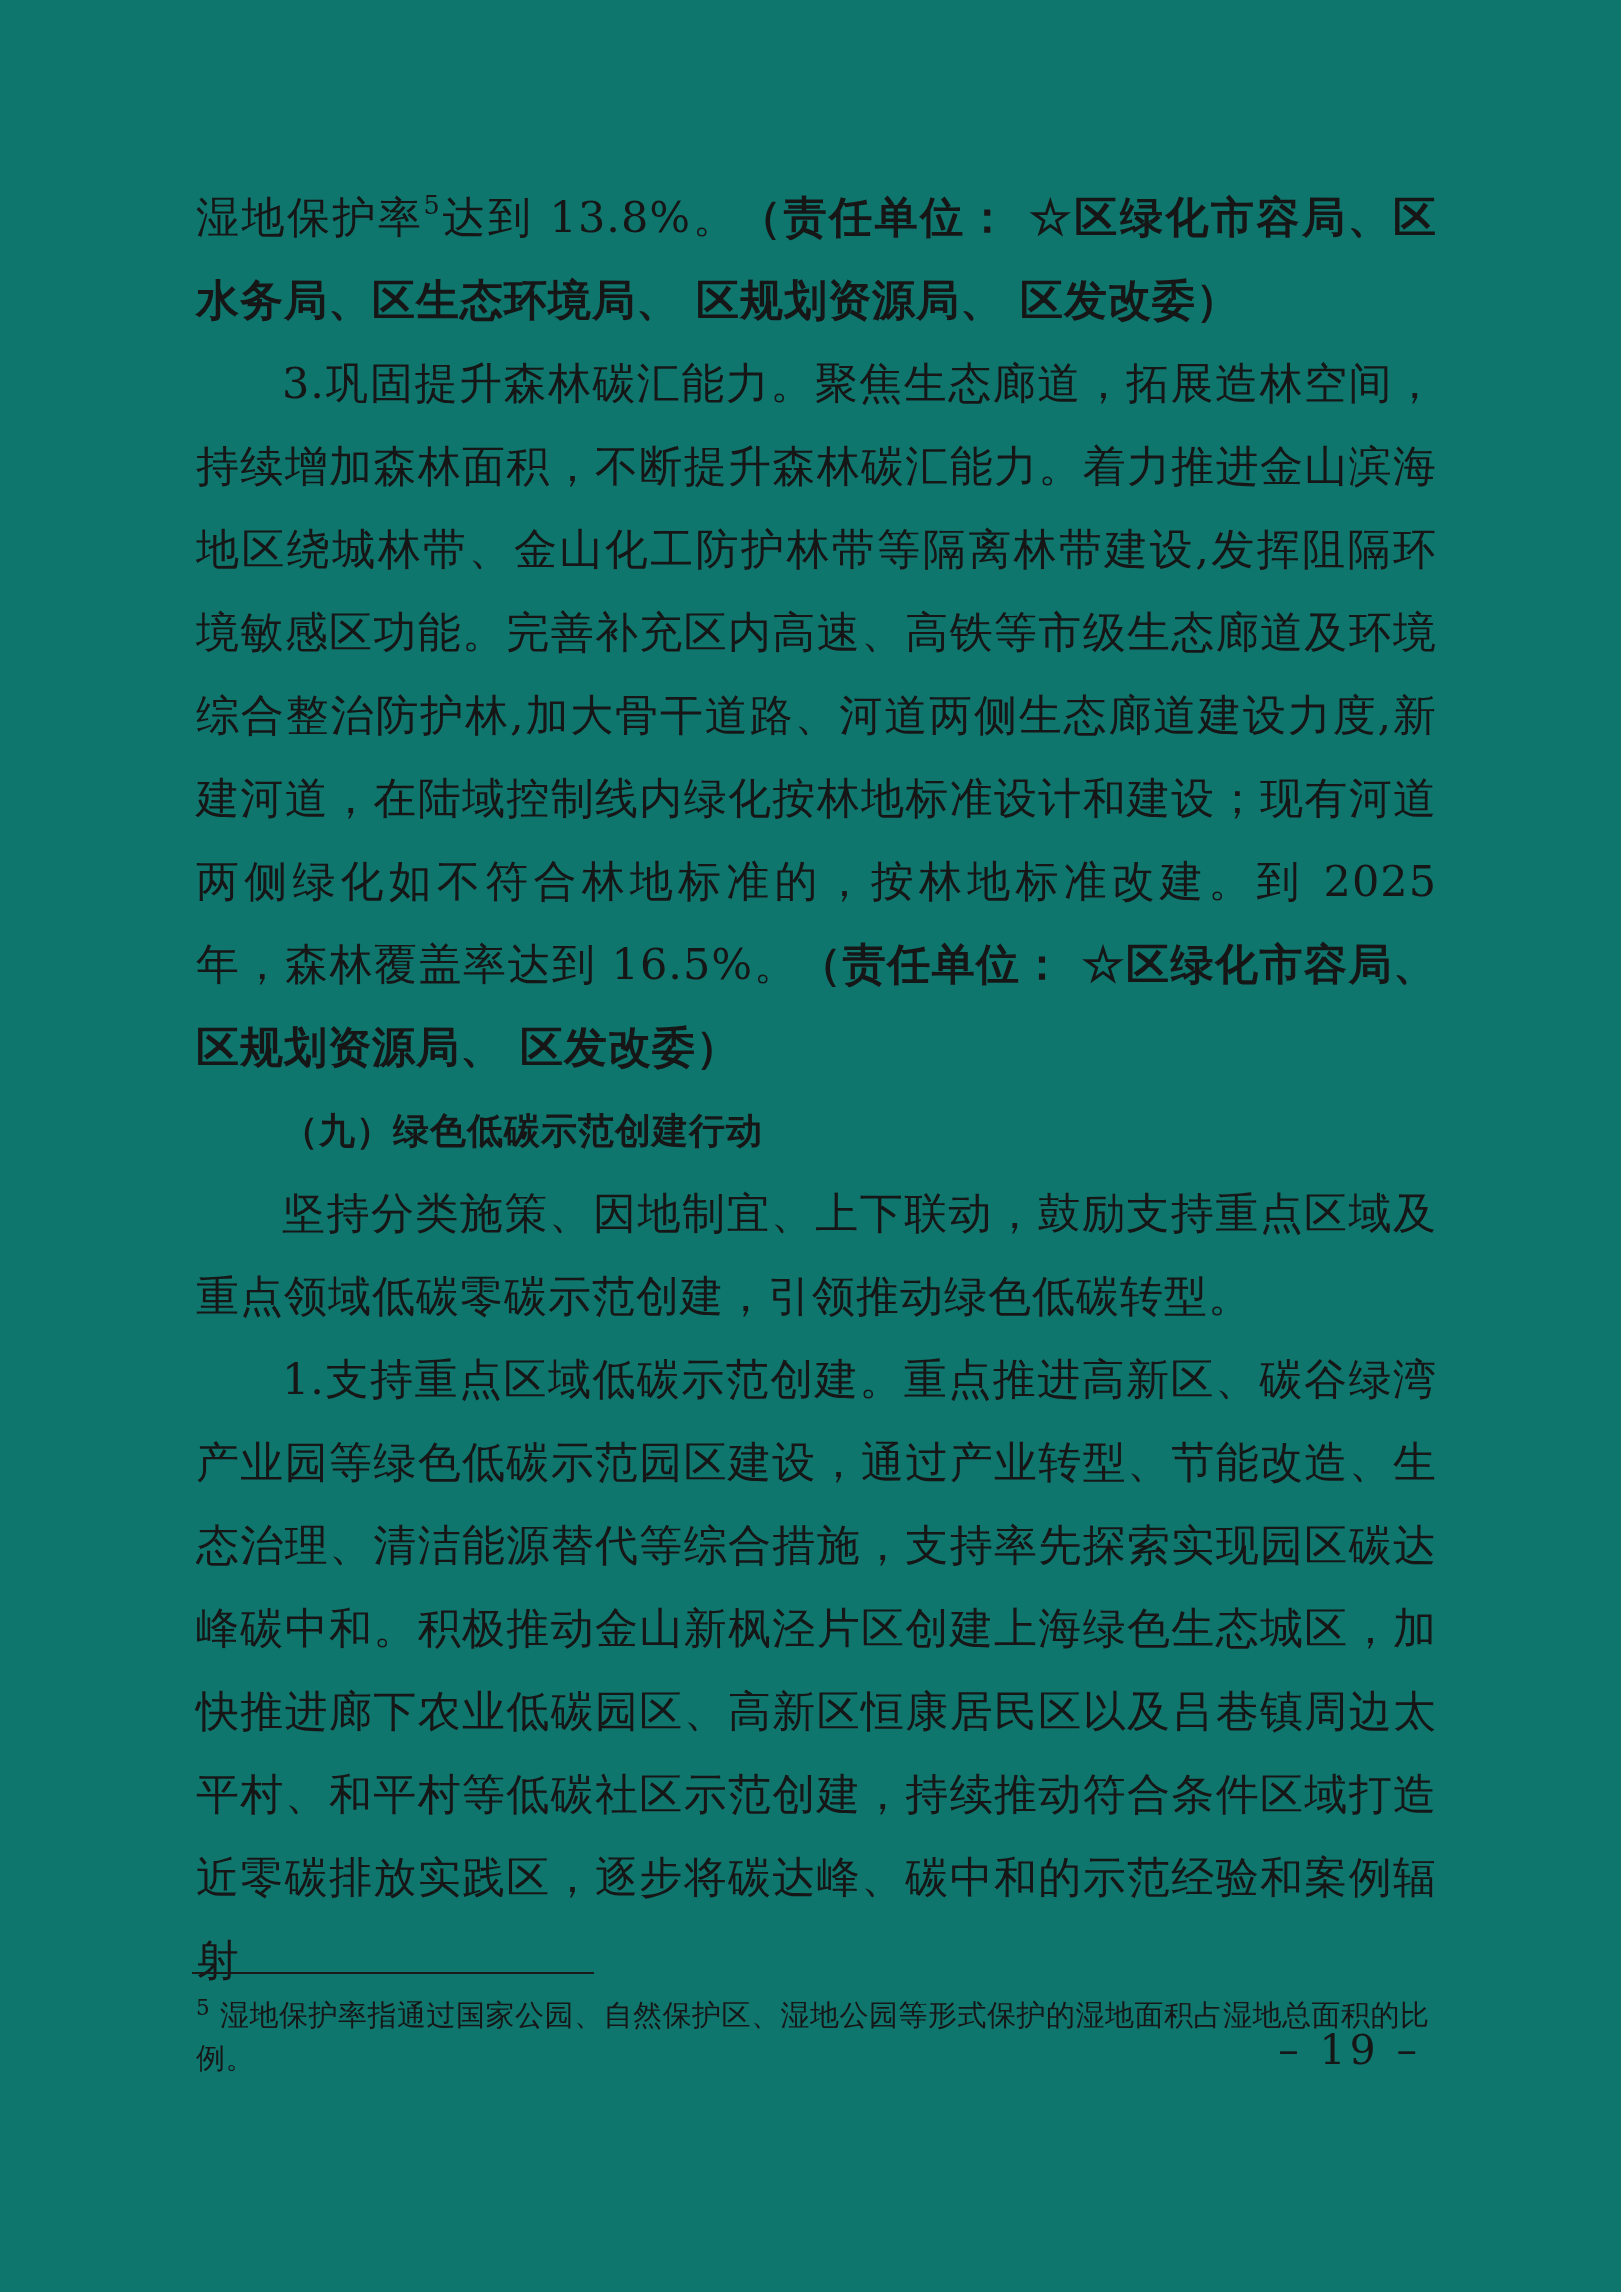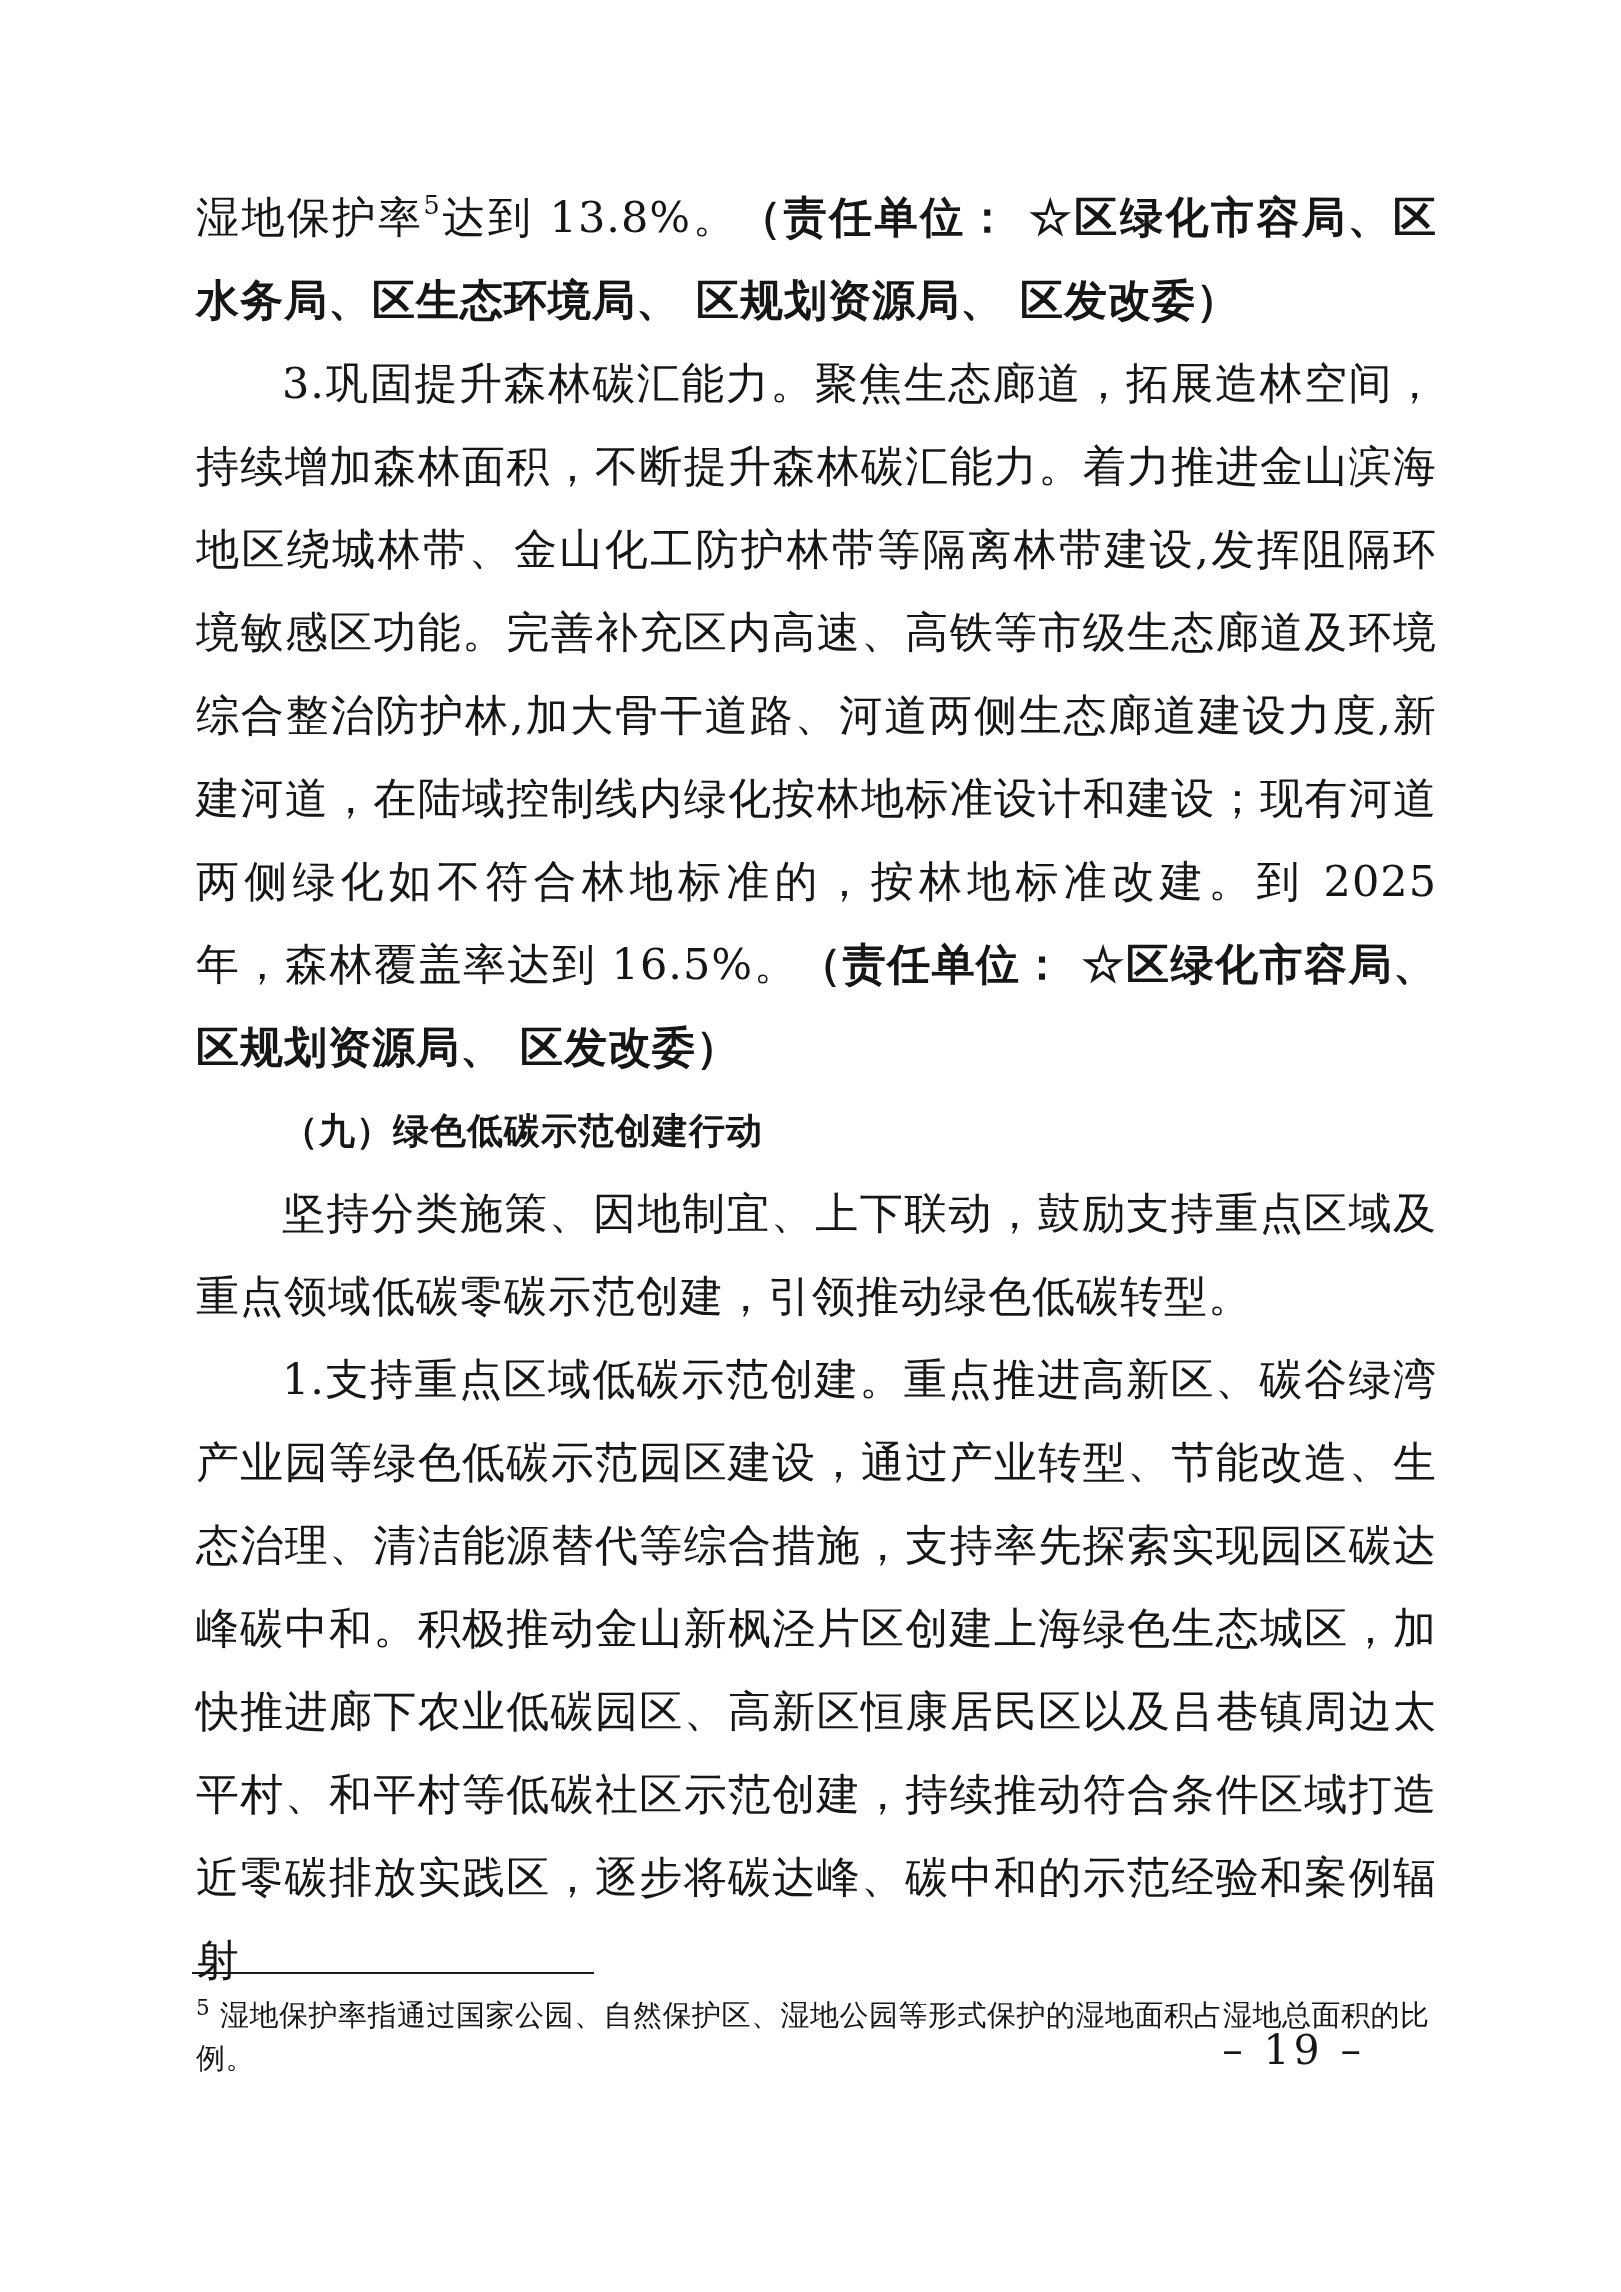--- a/index.html
+++ b/index.html
@@ -4,21 +4,21 @@
 <style>
   html, body {
     margin: 0;
     padding: 0;
     background: #e8e8e8;
   }
   .page {
     position: relative;
     width: 1621px;
     height: 2293px;
-    background: #ffffff;
+    background: #0f766e;
     font-family: "DejaVu Serif", "Liberation Serif", serif;
     color: #161616;
     overflow: hidden;
   }
   .content {
     position: absolute;
     left: 196px;
     top: 176px;
     width: 1241px;
   }
@@ -67,21 +67,21 @@
     letter-spacing: 0.5px;
     margin-left: 8px;
   }
   .footnote .fn-marker {
     font-size: 21.6px;
     vertical-align: 9.8px;
     padding-right: 9.8px;
   }
   .page-number {
     position: absolute;
-    left: 1210px;
+    left: 1266px;
     top: 2027px;
     width: 167px;
     font-size: 41px;
     line-height: 47px;
     text-align: center;
     letter-spacing: 3.9px;
     white-space: nowrap;
   }
 </style>
 </head>

